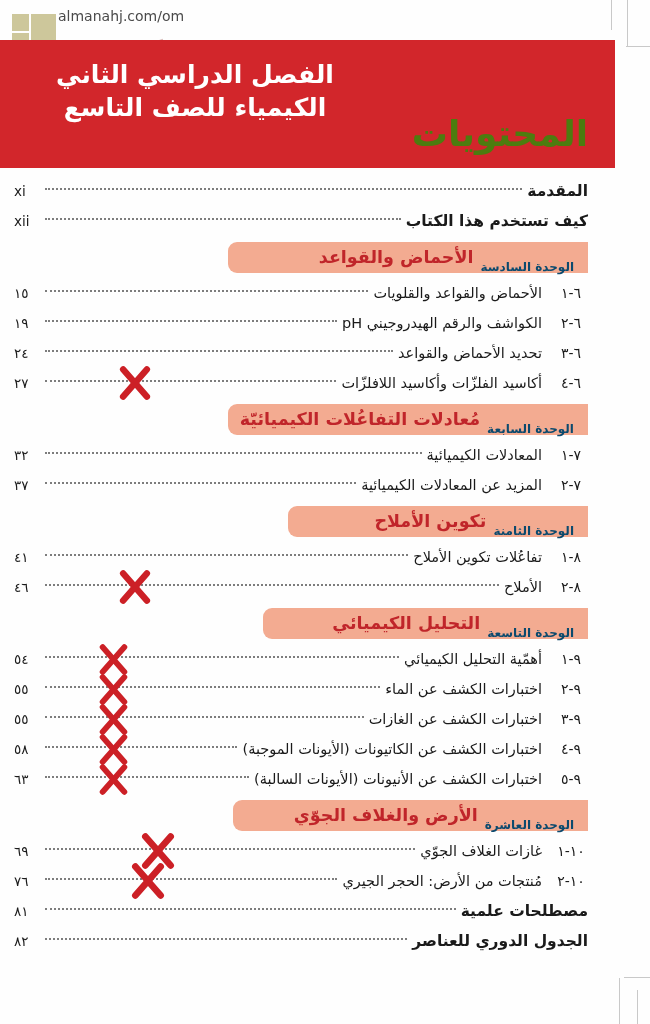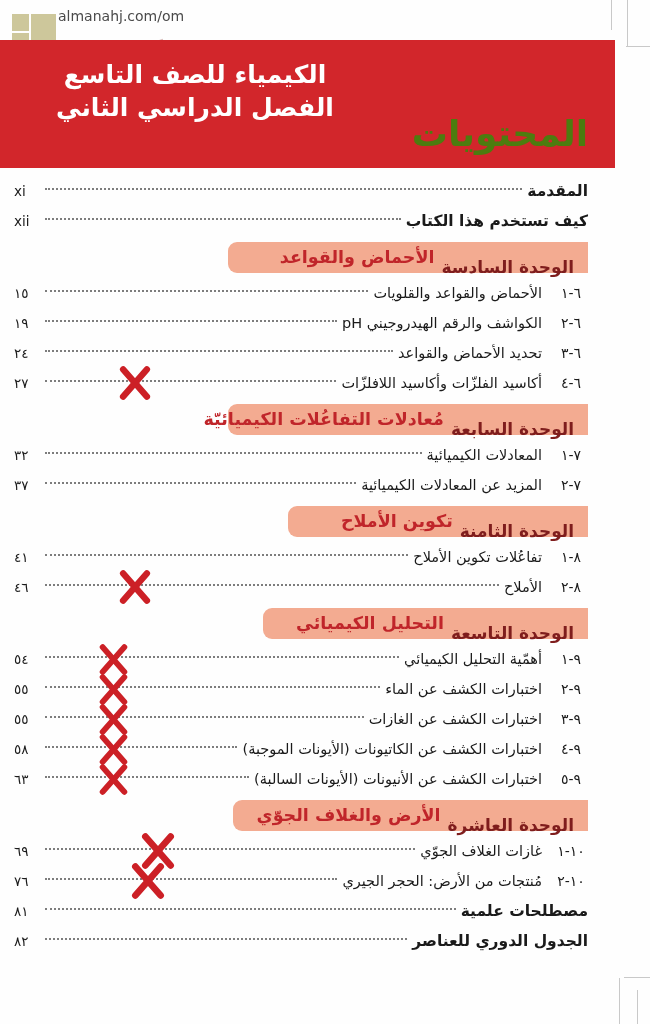--- a/index.html
+++ b/index.html
@@ -187,22 +187,22 @@
     display: flex;
     align-items: center;
     justify-content: flex-start;
     padding: 0 14px 0 48px;
     border-top-left-radius: 9px;
     border-bottom-left-radius: 9px;
     box-sizing: border-box;
     min-width: 300px;
   }
   .unit-bar .unit-ord {
-    color: #7f1d1d;
-    font-size: 17px;
+    color: #0c4a6e;
+    font-size: 12px;
     font-weight: bold;
     margin-left: 7px;
     white-space: nowrap;
     margin-top: 19px;
   }
   .unit-bar .unit-name {
     color: #c0252a;
     font-size: 17.5px;
     font-weight: bold;
     white-space: nowrap;
@@ -234,22 +234,22 @@
     <div class="wm-sq wm-c"></div>
   </div>
 
   <div class="watermark-url">almanahj.com/om</div>
 
   <div class="watermark-arabic">مركز المناهج</div>
 
   <div class="header-banner"></div>
 
   <div class="book-title">
+    <span class="line">الفصل الدراسي الثاني</span>
     <span class="line">الكيمياء للصف التاسع</span>
-    <span class="line">الفصل الدراسي الثاني</span>
   </div>
 
   <div class="contents-title">المحتويات</div>
 
   <div class="toc" id="toc-root">
       <div class="toc-row bold front">
         <span class="label">المقدمة</span>
         <span class="dots"></span>
         <span class="pagenum">xi</span>
       </div>

